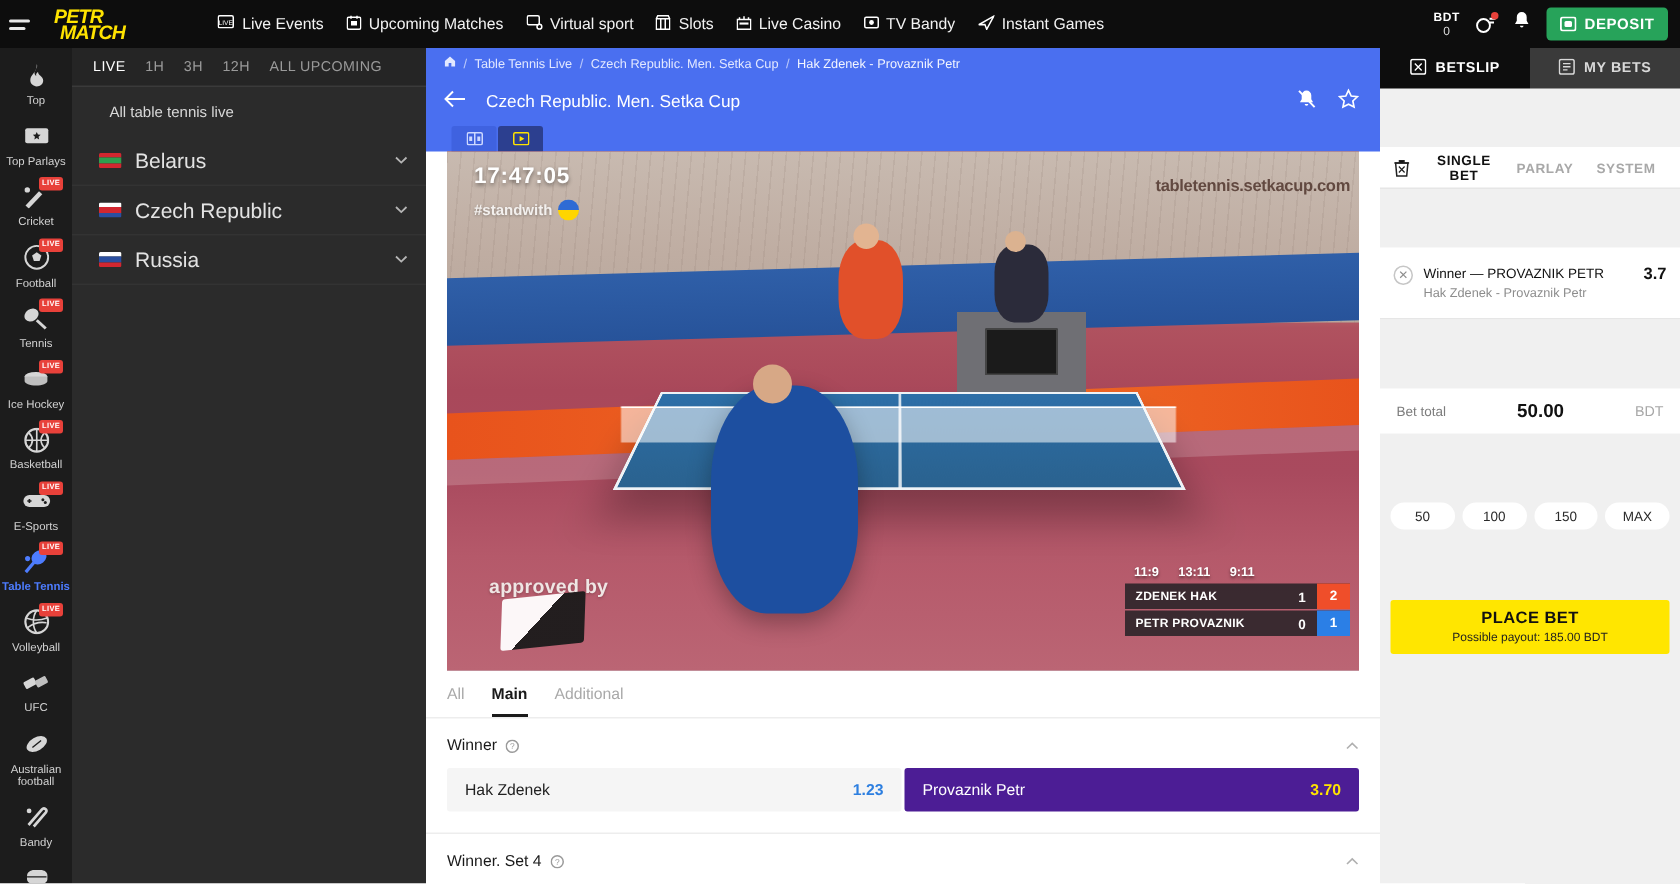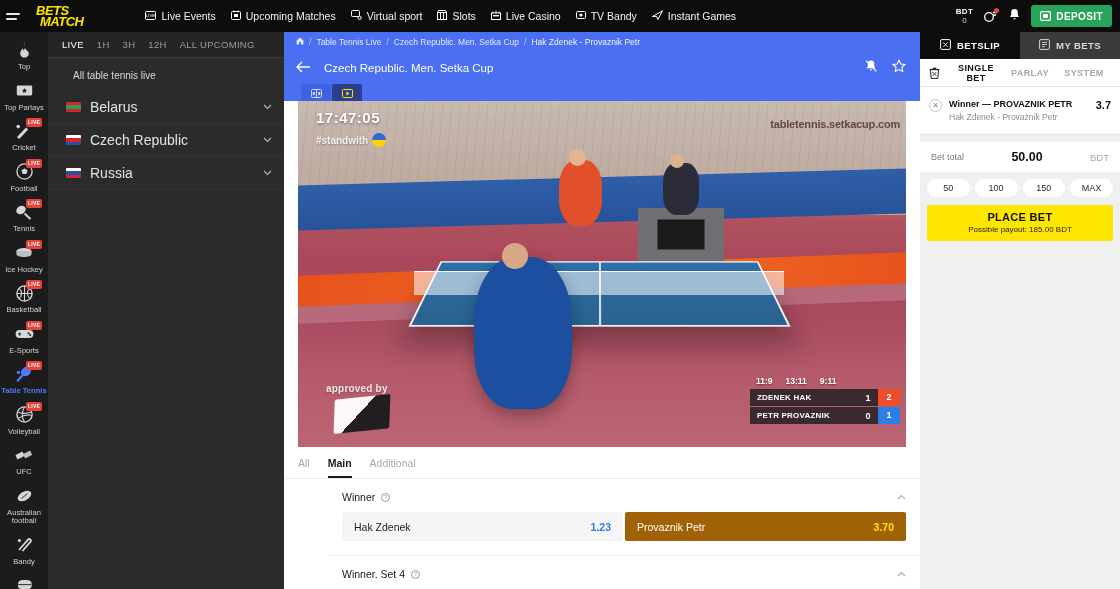--- a/index.html
+++ b/index.html
@@ -168,21 +168,21 @@
   }
   .p-near { left: 29%; top: 45%; width: 16%; height: 44%; background: #1d4fa0; box-shadow: 0 6px 16px rgba(0,0,0,.3); }
   .p-near .head { position: absolute; left: 28%; top: -14px; width: 26px; height: 26px; border-radius: 50%; background: #d7a886; }
   .p-far { left: 43%; top: 17%; width: 7%; height: 19%; background: #e1502a; border-radius: 40%; }
   .p-far .head { position: absolute; left: 22%; top: -11px; width: 17px; height: 17px; border-radius: 50%; background: #e2b491; }
   .ref { position: absolute; left: 60%; top: 18%; width: 6%; height: 15%; background: #2b2b3a; border-radius: 36%; }
   .ref .head { position: absolute; left: 20%; top: -9px; width: 14px; height: 14px; border-radius: 50%; background: #dbb290; }
   .refdesk { position: absolute; left: 56%; top: 31%; width: 14%; height: 17%; background: #6f6f74; }
   .scorebox { position: absolute; left: 59%; top: 34%; width: 8%; height: 9%; background: #1b1b1b; border: 1px solid #444; }
   .approved {
-    position: absolute; left: 28px; top: 282px; color: #efe6e4; font-size: 10px; font-weight: 700;
+    position: absolute; left: 28px; top: 282px; color: #efe6e4; font-size: 13px; font-weight: 700;
     letter-spacing: .2px; text-shadow: 0 1px 2px rgba(0,0,0,.25);
   }
   .approvedlogo {
     position: absolute; left: 36px; top: 296px; width: 56px; height: 34px;
     background: linear-gradient(135deg,#fff 0%,#fff 46%,#1a1a1a 46%,#1a1a1a 100%);
     transform: rotate(-6deg) skewX(-8deg); border-radius: 2px; opacity: .95;
   }
   
   .sb { position: absolute; right: 6px; bottom: 22px; width: 150px; font-family: "Liberation Sans", sans-serif; }
   .sb .sets { display: flex; gap: 13px; color: #fff; font-size: 8.5px; font-weight: 700;
@@ -191,62 +191,62 @@
   .sb-row .nm { flex: 1; color: #fff; font-size: 8px; font-weight: 700; padding-left: 7px; letter-spacing: .2px; }
   .sb-row .g { width: 20px; text-align: center; color: #fff; font-size: 9px; font-weight: 700; }
   .sb-row .s { width: 22px; text-align: center; color: #fff; font-size: 9px; font-weight: 700; height: 100%; line-height: 17px; }
   .sb-row.a .s { background: #ef4e2a; }
   .sb-row.b .s { background: #2b7fe6; }
 
   
   .mk-tabs { display: flex; gap: 18px; padding: 6px 14px 0; border-bottom: 1px solid #ededed; flex: 0 0 auto; }
   .mk-tab { font-size: 10.5px; color: #a9a9a9; padding: 4px 0 7px; cursor: pointer; border-bottom: 2px solid transparent; }
   .mk-tab.active { color: #1a1a1a; font-weight: 700; border-bottom-color: #1a1a1a; }
-  .markets { flex: 1; overflow: hidden; margin-left: 44px; }
+  .markets { flex: 1; overflow: hidden; }
   .mk-head {
     display: flex; align-items: center; gap: 6px; padding: 12px 14px 9px;
     font-size: 10.5px; color: #1a1a1a;
   }
   .mk-head .info { color: #9a9a9a; display: flex; }
   .mk-head .coll { margin-left: auto; color: #b0b0b0; display: flex; cursor: pointer; }
   .mk-opts { display: flex; gap: 2px; padding: 0 14px; }
   .opt {
     flex: 1; height: 29px; display: flex; align-items: center; justify-content: space-between;
     padding: 0 12px; background: #f5f5f5; border-radius: 2px; cursor: pointer;
   }
   .opt .on { font-size: 10.5px; color: #222; }
   .opt .od { font-size: 10.5px; color: #2d7fe0; font-weight: 600; }
-  .opt.sel { background: #a16207; gap: 23px; }
+  .opt.sel { background: #4c1d95; gap: 23px; }
   .opt.sel .on { color: #fff; }
   .opt.sel .od { color: #ffe300; }
   .mk-divider { height: 1px; background: #ededed; margin: 14px 0 0; }
 
   
-  .slip { width: 200px; flex: 0 0 200px; background: #f0f0f0; display: flex; flex-direction: column; }
+  .slip { width: 200px; flex: 0 0 200px; background: #f0f0f0; display: flex; flex-direction: column; gap: 39px; }
   .slip-tabs { display: flex; height: 27px; flex: 0 0 27px; }
   .slip-tab {
     flex: 1; display: flex; align-items: center; justify-content: center; gap: 6px;
     font-size: 9.5px; font-weight: 700; letter-spacing: .4px; cursor: pointer;
   }
   .slip-tab.active { background: #0d0d0d; color: #fff; }
   .slip-tab.idle { background: #3a3a3a; color: #d9d9d9; }
   .slip-types {
     display: flex; align-items: center; height: 28px; background: #fff;
     border-bottom: 1px solid #e6e6e6; padding: 0 9px; gap: 0;
   }
   .slip-types .trash { margin-right: 9px; display: flex; cursor: pointer; color: #222; }
   .st { flex: 1; text-align: center; font-size: 9px; font-weight: 700; letter-spacing: .4px; color: #a8a8a8; cursor: pointer; }
   .st.active { color: #111; }
   .sel-card { background: #fff; display: flex; align-items: flex-start; gap: 7px; padding: 11px 9px 12px; border-bottom: 1px solid #e6e6e6; }
   .rm {
     width: 13px; height: 13px; border-radius: 50%; border: 1px solid #c6c6c6; color: #8d8d8d;
     display: flex; align-items: center; justify-content: center; font-size: 8px; cursor: pointer; flex: 0 0 13px; margin-top: 1px;
   }
   .sel-card .txt { flex: 1; min-width: 0; }
-  .sel-card .t1 { font-size: 9px; color: #111; font-weight: 700; line-height: 12px; }
+  .sel-card .t1 { font-size: 9px; color: #111; font-weight: 400; line-height: 12px; }
   .sel-card .t2 { font-size: 8.5px; color: #8c8c8c; margin-top: 2px; }
   .sel-card .odd { font-size: 11px; font-weight: 700; color: #111; margin-top: 1px; }
   .total { background: #fff; display: flex; align-items: center; padding: 0 11px; height: 30px; margin-top: 7px; }
   .total .lb { font-size: 9px; color: #7c7c7c; }
   .total .vl { flex: 1; text-align: center; font-size: 12.5px; font-weight: 700; color: #111; }
   .total .cu { font-size: 9.5px; color: #a8a8a8; }
   .chips { display: flex; gap: 5px; padding: 7px 7px 8px; border-radius: 13px; }
   .chip {
     flex: 1; height: 18px; background: #fff; border-radius: 9px; display: flex;
     align-items: center; justify-content: center; font-size: 9px; color: #2a2a2a; cursor: pointer;
@@ -262,21 +262,21 @@
 <body>
 
 <div class="app">
 
   <div class="topbar">
     <div class="burger">
         <i></i>
         <i></i>
       </div>
     <div class="logo">
-      <span class="l1">BETS</span>
+      <span class="l1">PETR</span>
       <span class="l2">MATCH</span>
     </div>
 
     <div class="topnav">
       <div class="item">
         <span><svg width="11" height="9" viewBox="0 0 11 9">
               <rect x=".5" y=".5" width="10" height="8" rx="1" fill="none" stroke="#fff"></rect>
               <text x="5.5" y="6.4" font-size="4.4" fill="#fff" text-anchor="middle" font-family="Liberation Sans">LIVE</text>
             </svg></span>
         <span>Live Events</span>

